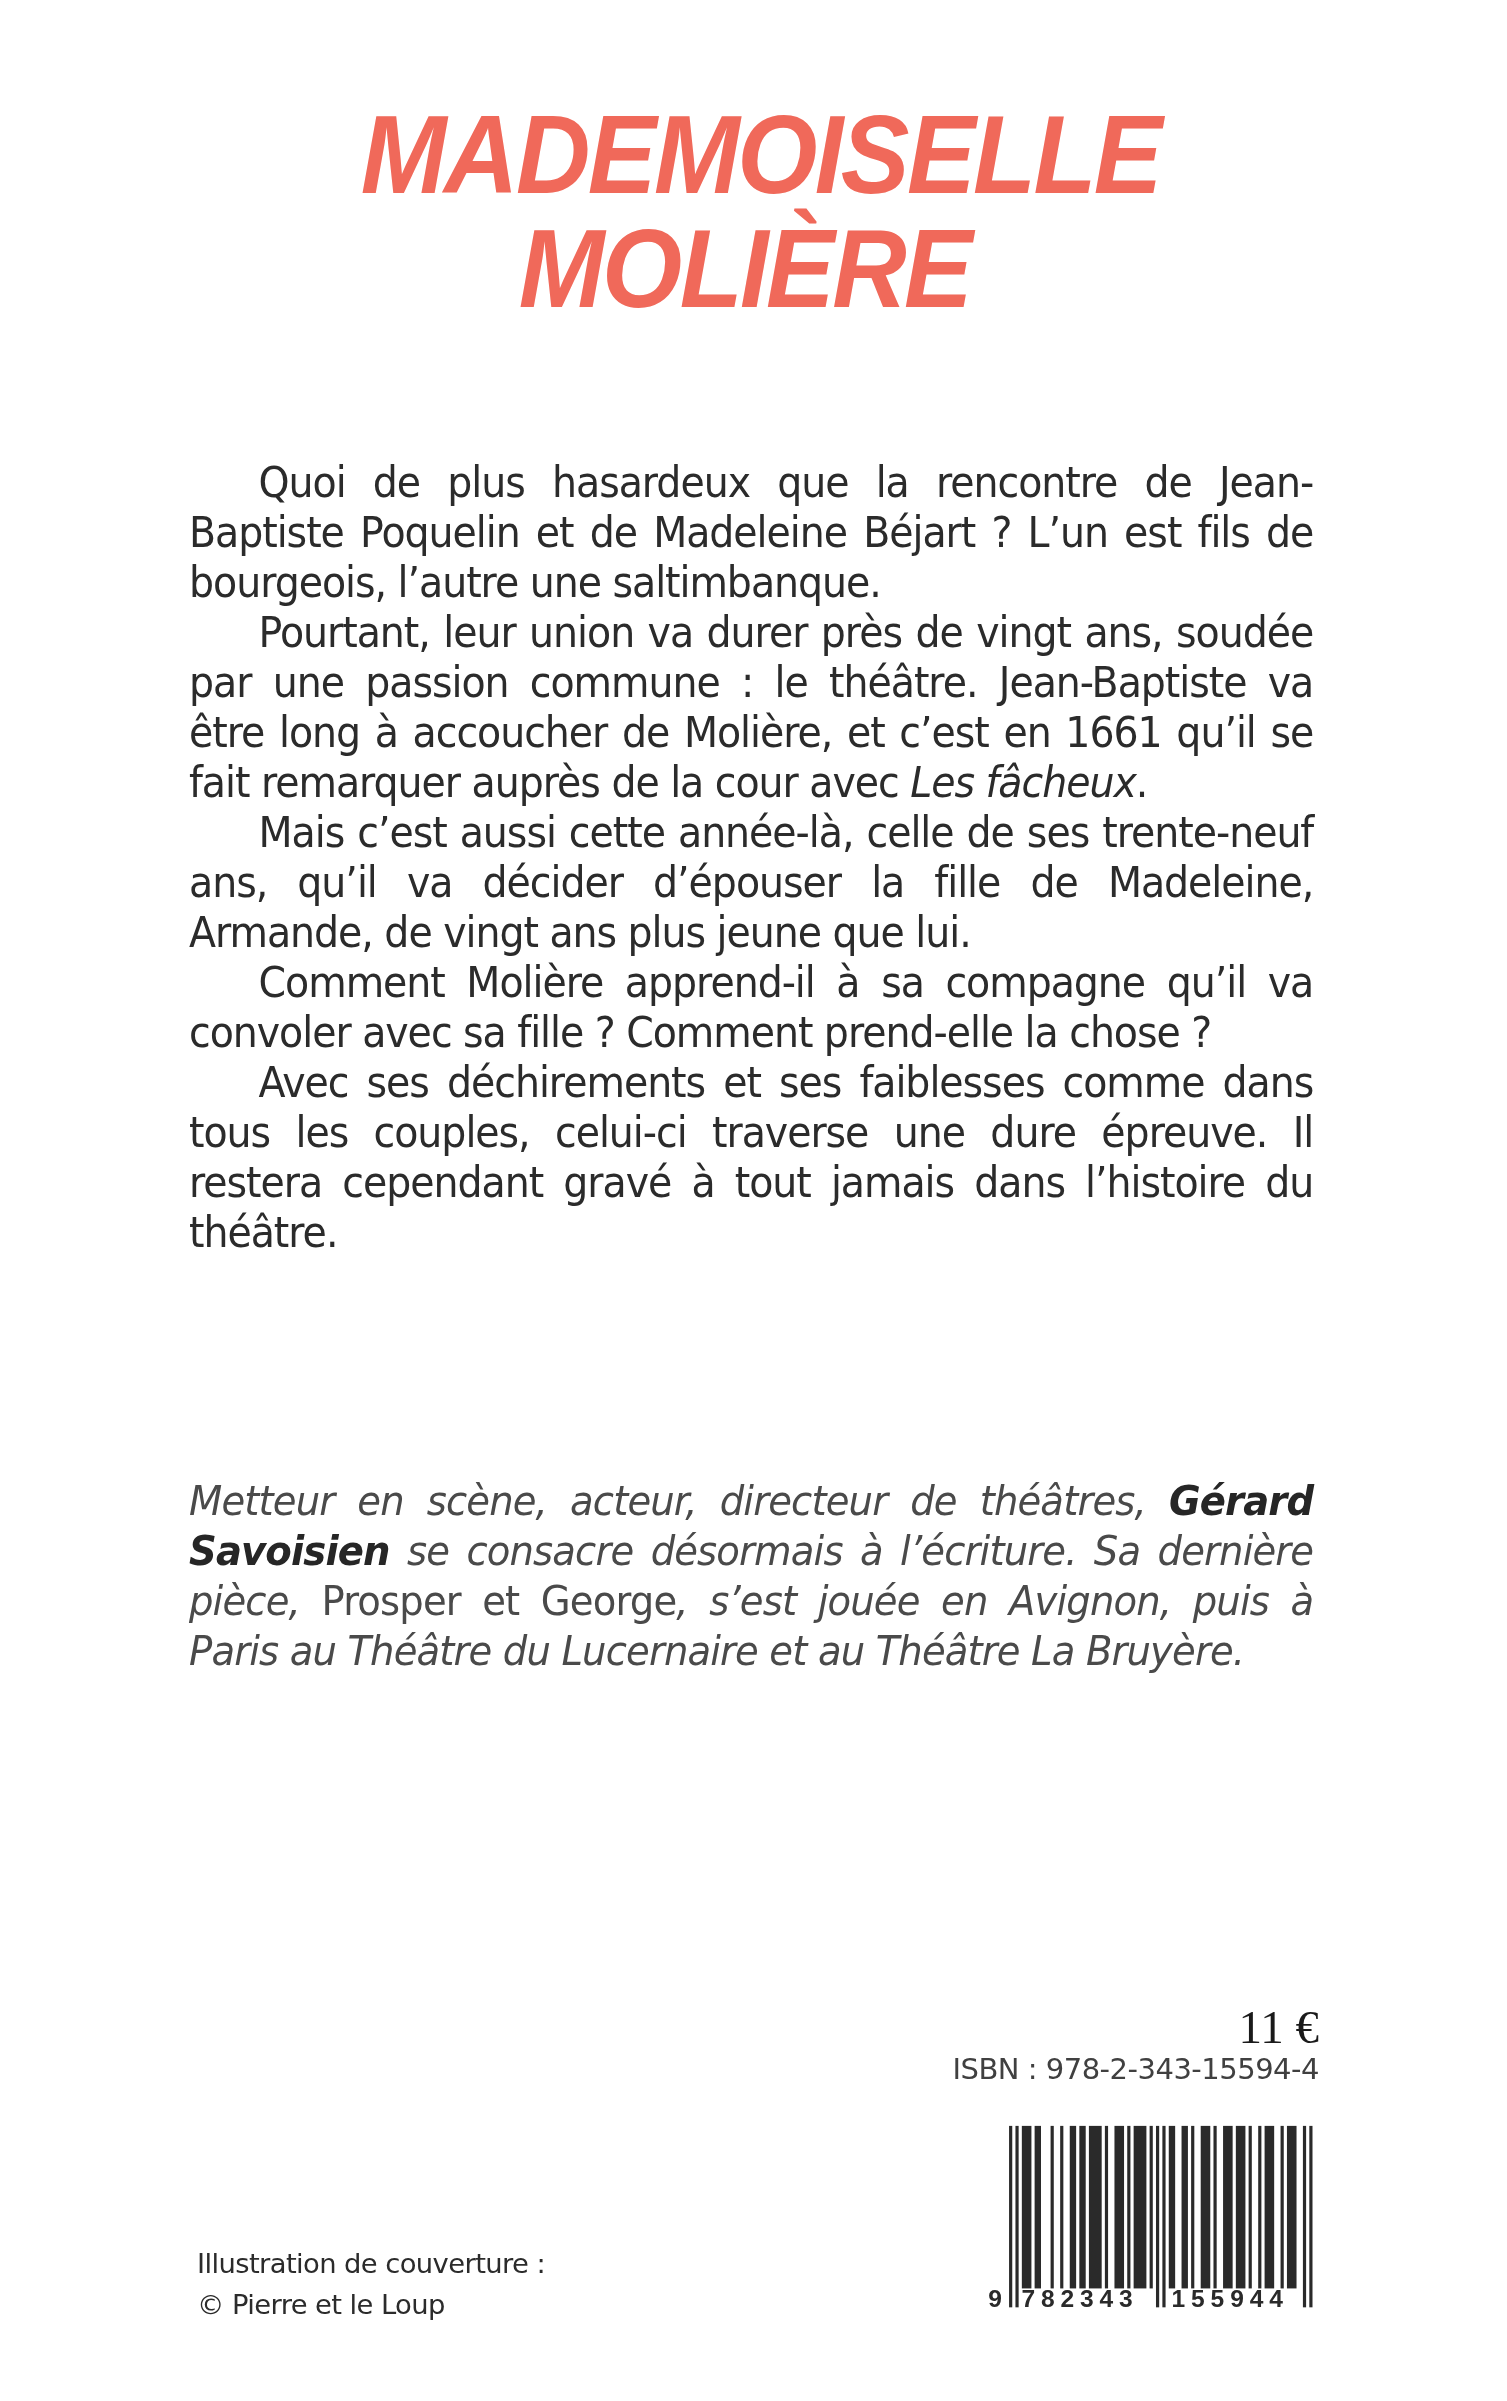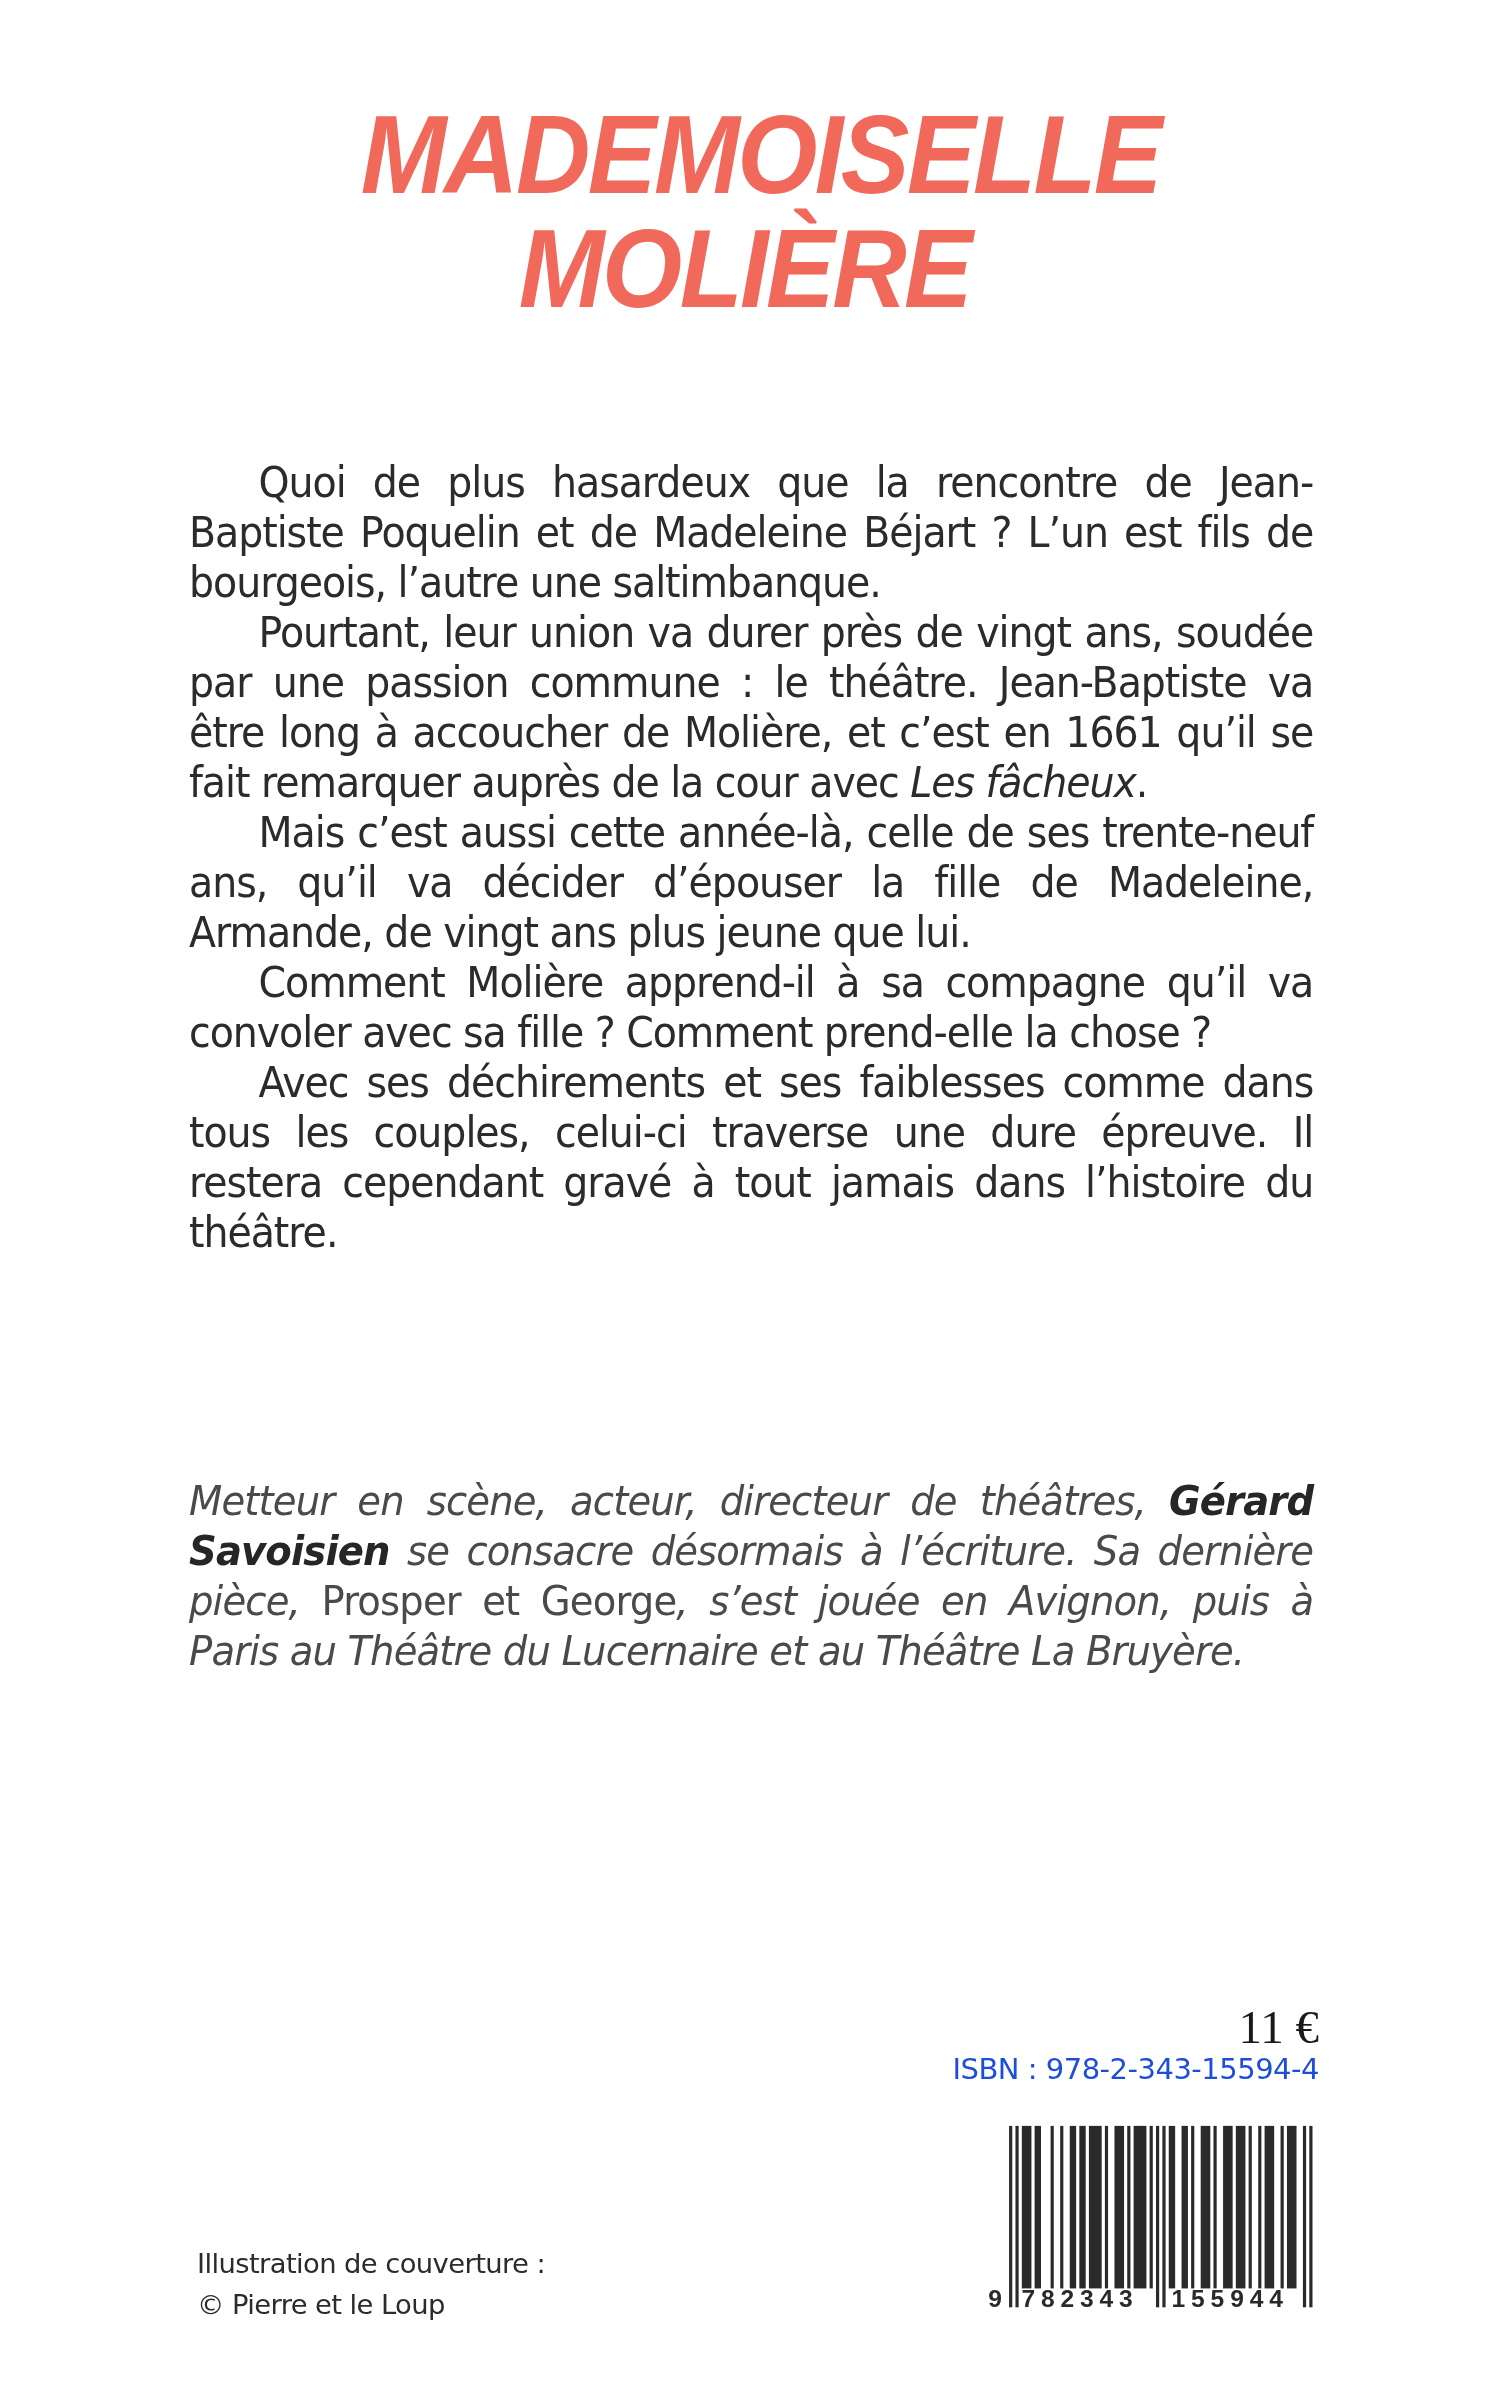--- a/index.html
+++ b/index.html
@@ -60,21 +60,21 @@
     position: absolute; right: 189px; top: 2001px;
     font-family: "Liberation Serif", serif;
     font-size: 47px; line-height: 53px;
     color: #1a1a1a;
     text-align: right;
   }
   .isbn {
     position: absolute; right: 189px; top: 2050px;
     font-family: "DejaVu Sans", sans-serif;
     font-size: 29px; line-height: 38px;
-    color: #1d4ed8;
+    color: #404040;
     text-align: center;
     letter-spacing: -0.5px;
   }
 
   .barcode {
     position: absolute; left: 975px; top: 2124px;
     width: 345px; height: 189px;
   }
   .barcode svg { display: block; }
 

